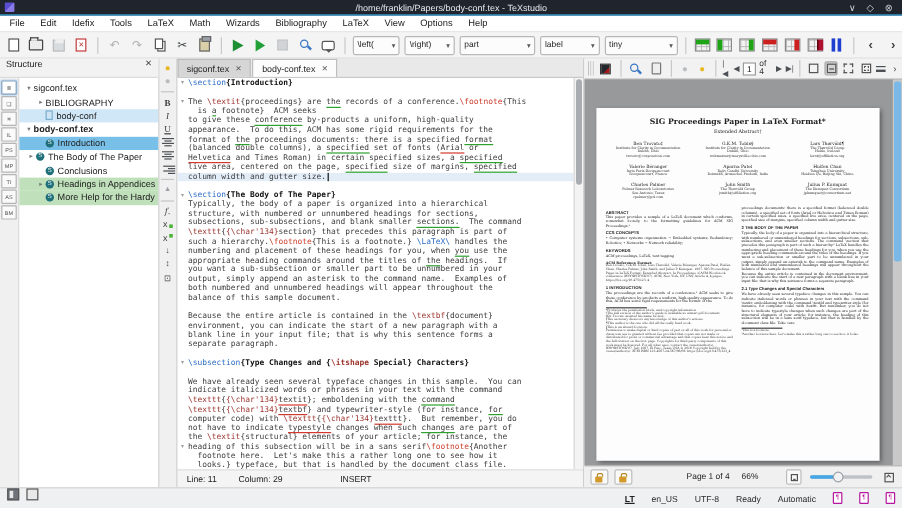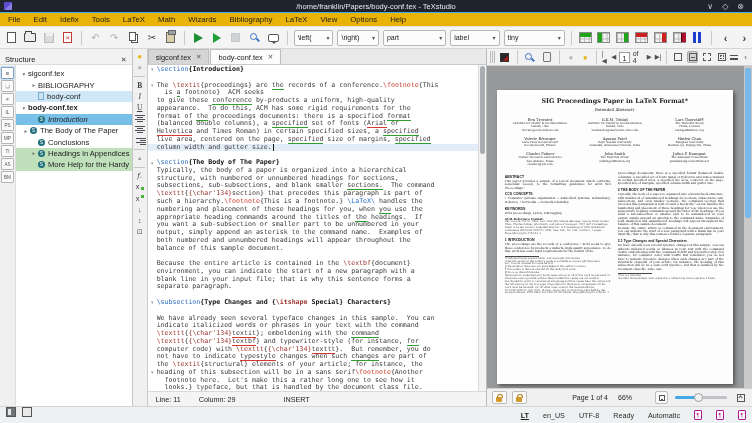--- a/index.html
+++ b/index.html
@@ -7,21 +7,21 @@
   #app { position:relative; width:752px; height:423px; display:flex; flex-direction:column; }
 
   
   .titlebar { height:13px; background:#20242c; border-bottom:1px solid #3daee9; display:flex; align-items:center; color:#dfe3e8; font-size:7.5px; position:relative; }
   .app-icon { width:8px; height:8px; margin-left:4px; background:linear-gradient(135deg,#5a4fd0 50%,#8a7ae8 50%); border-radius:1px; }
   .title-text { position:absolute; left:0; right:0; text-align:center; font-size:7.5px; color:#e6e9ee; }
   .win-controls { margin-left:auto; display:flex; gap:9px; padding-right:8px; font-size:8px; color:#c7ccd4; z-index:2; }
   .win-controls span { cursor:default; }
 
   
-  .menubar { height:14px; background:#eab308; display:flex; align-items:center; gap:13px; padding-left:8px; font-size:7.8px; color:#1c1c1c; border-bottom:1px solid #e2e2e2; }
+  .menubar { height:14px; background:#ffffff; display:flex; align-items:center; gap:13px; padding-left:8px; font-size:7.8px; color:#1c1c1c; border-bottom:1px solid #e2e2e2; }
 
   
   .toolbar { height:22px; background:#f4f4f4; display:flex; align-items:center; padding-left:4px; gap:4px; border-bottom:1px solid #d6d6d6; }
   .tsep { width:1px; height:14px; background:#c9c9c9; margin:0 2px; }
   .tbi { width:15px; height:15px; display:flex; align-items:center; justify-content:center; position:relative; }
   .dim { opacity:.38; }
   .i-new { width:9px; height:11px; background:#fff; border:1px solid #555; }
   .i-open { width:12px; height:9px; border:1px solid #444; background:#ececec; position:relative; border-radius:1px; }
   .i-open::before { content:""; position:absolute; top:-3px; left:0; width:5px; height:2px; border:1px solid #444; border-bottom:none; background:#ececec; }
   .i-save { width:10px; height:10px; background:#aeb6bd; border:1px solid #666; }
@@ -53,33 +53,33 @@
   .tb-rc2::before { left:7px; top:0; bottom:0; width:4px; background:#b01030; border-left:1px solid #400; }
   .tb-bl { border:none; background:none; }
   .tb-bl::before { left:2px; top:0; bottom:0; width:3px; background:#1f3fd0; }
   .tb-bl::after { content:""; position:absolute; left:7px; top:0; bottom:0; width:3px; background:#1f3fd0; }
 
   
   .main { flex:1; display:flex; min-height:0; background:#fff; }
 
   
   .left-panel { width:133px; display:flex; flex-direction:column; border-right:1px solid #c4c4c4; background:#fff; }
-  .panel-head { height:16px; background:#f2f2f2; display:flex; align-items:flex-end; font-size:7.5px; color:#222; padding:0 5px; border-bottom:1px solid #dcdcdc; }
+  .panel-head { height:16px; background:#f2f2f2; display:flex; align-items:flex-start; font-size:7.5px; color:#222; padding:0 5px; border-bottom:1px solid #dcdcdc; }
   .panel-head .x { margin-left:auto; font-size:7px; color:#444; }
   .panel-body { flex:1; display:flex; min-height:0; }
   .side-strip { width:16px; background:#f0f0f0; border-right:1px solid #ddd; display:flex; flex-direction:column; align-items:center; padding-top:2px; gap:1px; }
   .sicon { width:13px; height:12px; border:1px solid #b5b5b5; background:#fafafa; color:#555; font-size:4.6px; display:flex; align-items:center; justify-content:center; border-radius:1px; }
   .sicon.sel { background:#fff; border-color:#7f9fc0; box-shadow:0 0 0 1px #cfe0ef; }
   .tree { flex:1; padding-top:3px; font-size:7.6px; color:#222; overflow:hidden; }
   .trow { height:11.4px; display:flex; align-items:center; white-space:nowrap; }
   .trow .arr { width:8px; text-align:center; color:#777; font-size:5.5px; flex:0 0 auto; }
   .trow .ticon { flex:0 0 auto; margin-right:3px; }
   .sec-ic { display:inline-block; width:7px; height:7px; border-radius:50%; background:#20707c; color:#fff; font-size:5px; line-height:7px; text-align:center; }
   .file-ic { display:inline-block; width:6px; height:8px; background:#cfe4f3; border:1px solid #7aaed0; }
-  .hl-sel { background:#79c0e8;font-style:italic; }
+  .hl-sel { background:#79c0e8; }
   .hl-blue { background:#cfe7f6; }
   .hl-green { background:#bfe0ba; }
   .tbold { font-weight:bold; }
 
   
   .fmtbar { width:15px; background:#f0f0f0; border-right:1px solid #c9c9c9; display:flex; flex-direction:column; align-items:center; padding-top:3px; gap:2.2px; }
   .fmtbar .fsep { width:11px; height:1px; background:#c5c5c5; margin:1.5px 0; }
   .fi { width:12px; height:9px; display:flex; align-items:center; justify-content:center; font-size:7.5px; color:#3c3f42; }
   .dot-y { color:#e9b820; font-size:8px; }
   .dot-g { color:#b9bdc1; font-size:8px; }

